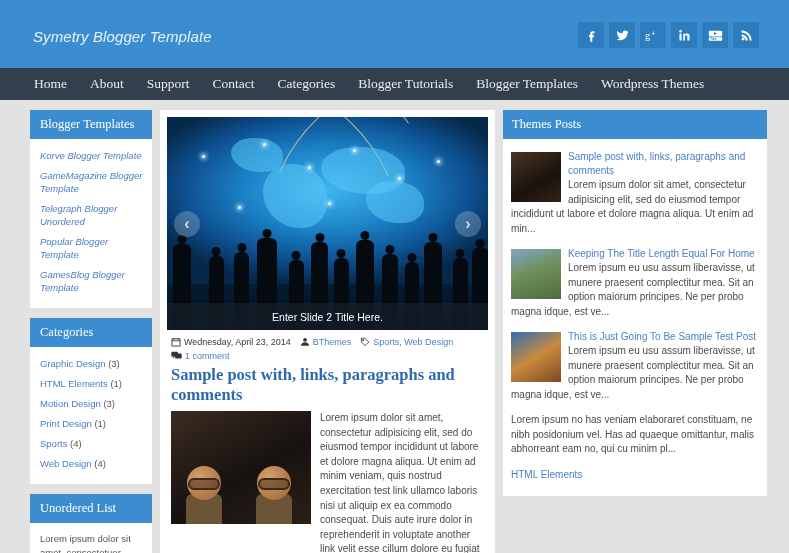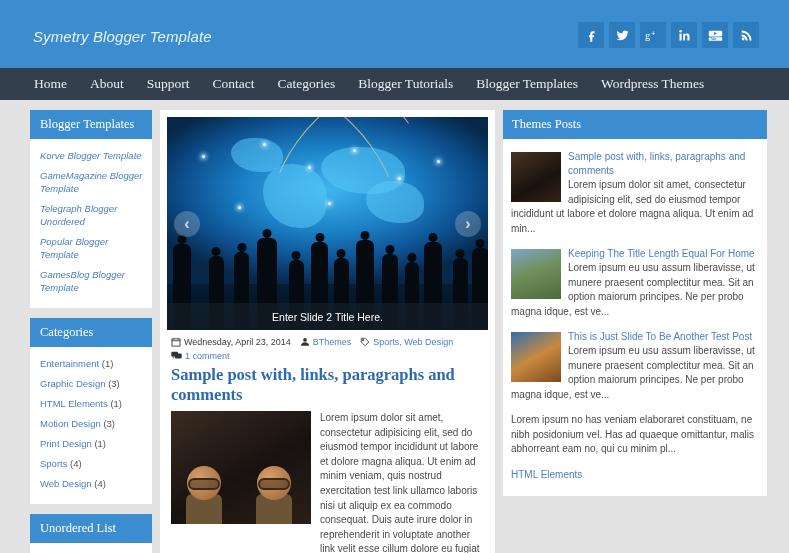--- a/index.html
+++ b/index.html
@@ -367,24 +367,20 @@
           <div class="w-link">GameMagazine Blogger Template</div>
           <div class="w-link">Telegraph Blogger Unordered</div>
           <div class="w-link">Popular Blogger Template</div>
           <div class="w-link">GamesBlog Blogger Template</div>
         </div>
       </div>
 
       <div class="widget">
         <div class="widget-head">Categories</div>
         <div class="widget-body">
-          <div class="cat-link">
-            <span>Entertainment</span>
-            <span class="cnt">(1)</span>
-          </div>
           <div class="cat-link">
             <span>Graphic Design</span>
             <span class="cnt">(3)</span>
           </div>
           <div class="cat-link">
             <span>HTML Elements</span>
             <span class="cnt">(1)</span>
           </div>
           <div class="cat-link">
             <span>Motion Design</span>
@@ -563,21 +559,21 @@
           </div>
 
           <div class="pop-item clearfix">
             <div class="pop-thumb t2"></div>
             <div class="pop-title">Keeping The Title Length Equal For Home</div>
             <div class="pop-snip">Lorem ipsum eu usu assum liberavisse, ut munere praesent complectitur mea. Sit an option maiorum principes. Ne per probo magna idque, est ve...</div>
           </div>
 
           <div class="pop-item clearfix">
             <div class="pop-thumb t3"></div>
-            <div class="pop-title">This is Just Slide To Be Another Test Post</div>
+            <div class="pop-title">This is Just Going To Be Sample Test Post</div>
             <div class="pop-snip">Lorem ipsum eu usu assum liberavisse, ut munere praesent complectitur mea. Sit an option maiorum principes. Ne per probo magna idque, est ve...</div>
           </div>
 
           <div class="pop-item clearfix">
             <div class="pop-snip">Lorem ipsum no has veniam elaboraret constituam, ne nibh posidonium vel. Has ad quaeque omittantur, malis abhorreant eam no, qui cu minim pl...</div>
           </div>
 
           <div class="pop-item clearfix">
             <div class="pop-title">HTML Elements</div>
 

